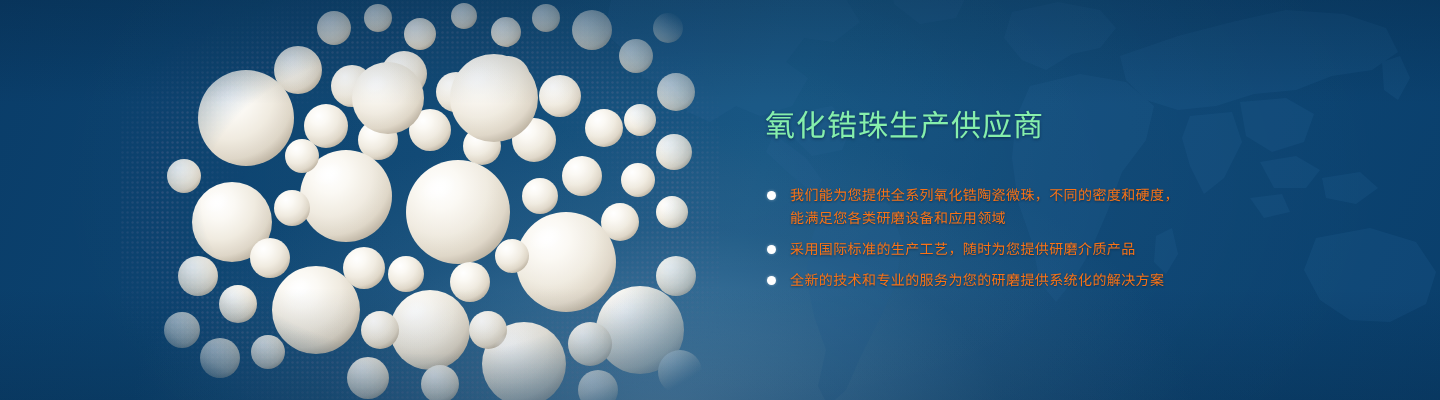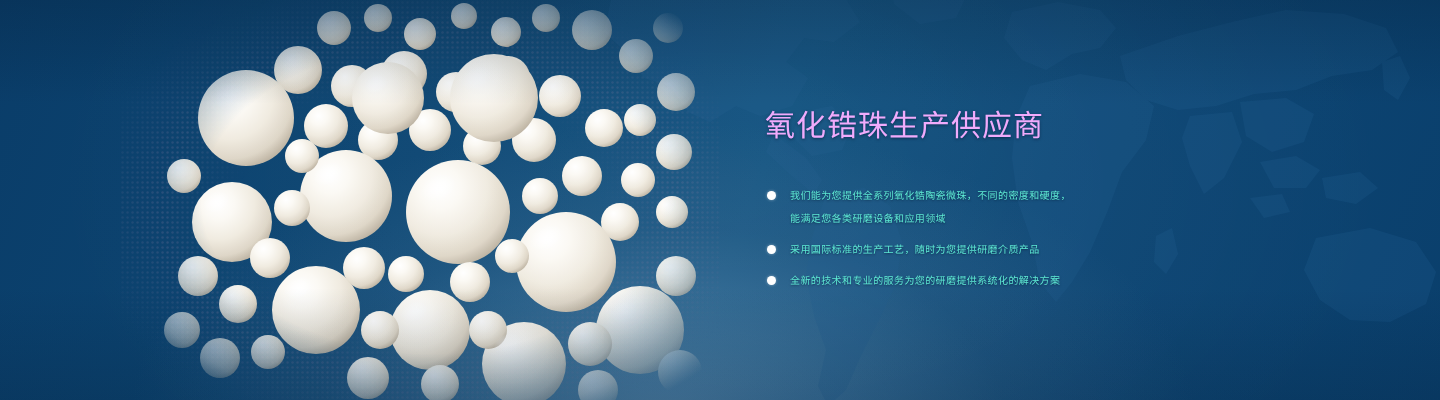--- a/index.html
+++ b/index.html
@@ -66,36 +66,36 @@
     left: 765px;
     top: 108px;
     width: 620px;
   }
   .headline {
     margin: 0;
     font-size: 30px;
     font-weight: 400;
     line-height: 1.2;
     letter-spacing: 1px;
-    color: #f0abfc;
+    color: #86efac;
     text-shadow: 0 1px 3px rgba(0,20,45,0.55);
     white-space: nowrap;
   }
   .bullets {
     list-style: none;
     margin: 40px 0 0 0;
     padding: 0;
   }
   .bullet {
     position: relative;
     padding-left: 25px;
     margin-bottom: 8px;
-    font-size: 10px;
+    font-size: 14px;
     line-height: 23px;
-    color: #5eead4;
+    color: #f97316;
     letter-spacing: 0.4px;
     text-shadow: 0 1px 2px rgba(0,18,40,0.5);
   }
   .bullet:last-child { margin-bottom: 0; }
   .bullet-dot {
     position: absolute;
     left: 2px;
     top: 7px;
     width: 9px;
     height: 9px;

